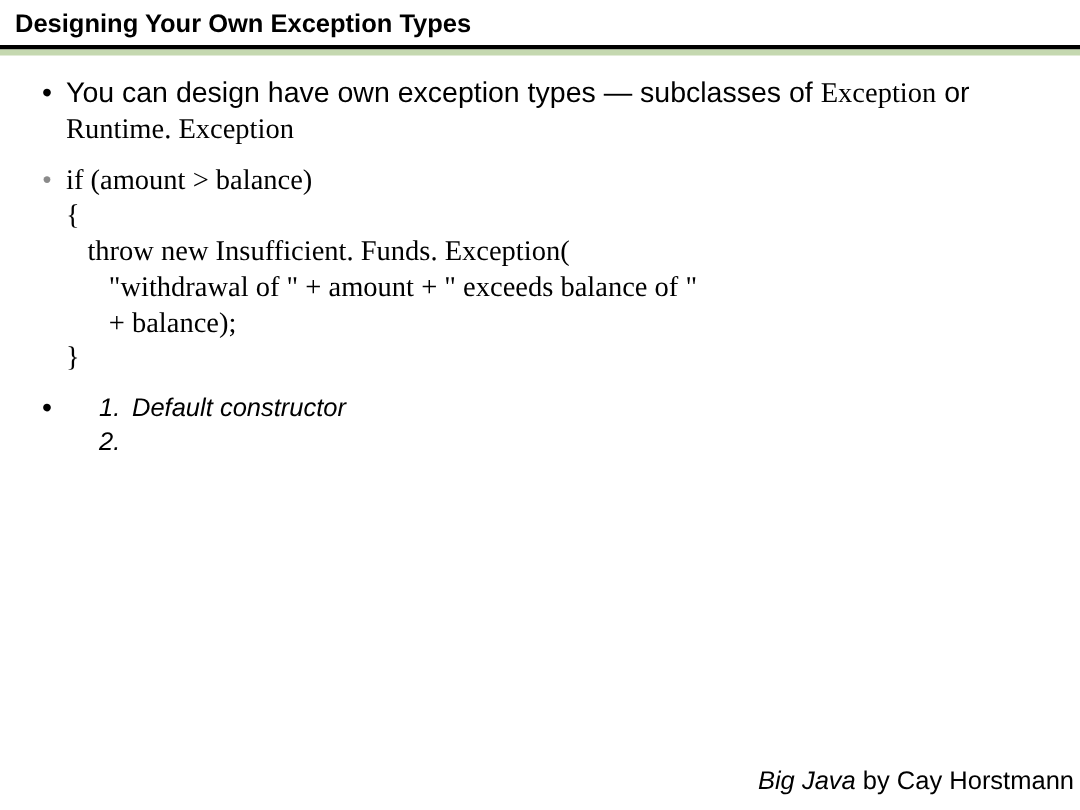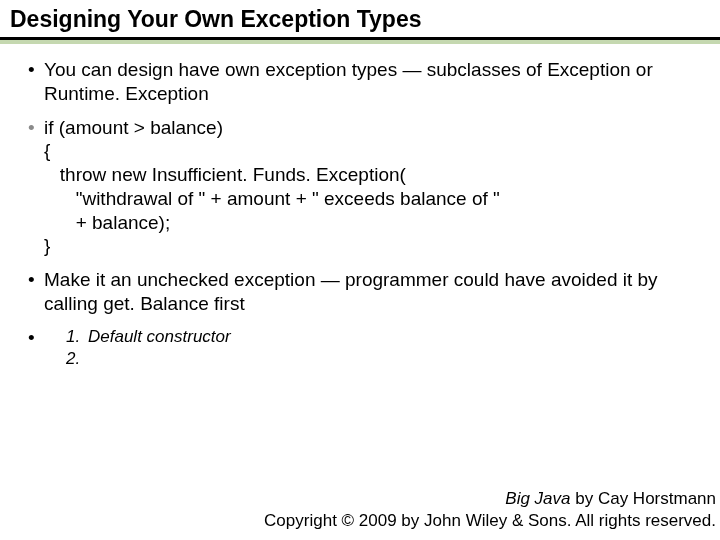--- a/index.html
+++ b/index.html
@@ -18,21 +18,21 @@
   }
   .header-underline {
     position: absolute;
     bottom: -7px;
     left: 0; right: 0;
     height: 4px;
     background: #c5d8b0;
   }
   .title {
     font-family: "Trebuchet MS", Verdana, sans-serif;
-    font-size: 23px;
+    font-size: 17px;
     font-weight: bold;
     color: #000;
   }
   .content {
     padding: 18px 24px 0 24px;
   }
   ul.top { list-style: none; }
   ul.top > li {
     position: relative;
     padding-left: 20px;
@@ -42,29 +42,29 @@
     color: #000;
   }
   ul.top > li::before {
     content: "•";
     position: absolute;
     left: 4px;
     top: 0;
     color: #000;
   }
   .code-bullet {
-    font-family: Liberation Sans, sans-serif;
+    font-family: Liberation Serif, serif;
     font-size: 17px;
     color: #8a8a8a;
     white-space: pre;
     line-height: 1.3;
   }
   .code-bullet::before { color: #8a8a8a !important; }
   .mono {
-    font-family: Liberation Sans, sans-serif;
+    font-family: Liberation Serif, serif;
   }
   ol.sub {
     list-style: none;
     padding-left: 22px;
     margin-top: 6px;
   }
   ol.sub li {
     font-size: 17px;
     font-style: italic;
     line-height: 1.35;
@@ -99,27 +99,23 @@
     <li>
       <span>You can design have own exception types — subclasses of </span><span class="mono">Exception</span><span> or </span><span class="mono">Runtime. Exception</span>
     </li>
     <li class="code-bullet">if (amount &gt; balance)
 {
    throw new Insufficient. Funds. Exception(
       "withdrawal of " + amount + " exceeds balance of "
       + balance);
 }</li>
     <li>
-      <span>Make it an unchecked exception — programmer could have avoided it by calling </span><span class="mono">get. Balance</span><span> first</span>
-    </li>
-    <li>
       <ol class="sub">
         <li><span class="num">1.</span><span>Default constructor</span></li>
         <li><span class="num">2.</span></li>
       </ol>
     </li>
   </ul>
 </div>
 
 <div class="footer">
   <div><span class="booktitle">Big Java</span><span> by Cay Horstmann</span></div>
-  <div>Copyright © 2009 by John Wiley &amp; Sons. All rights reserved.</div>
 </div>
 
 </body></html>

